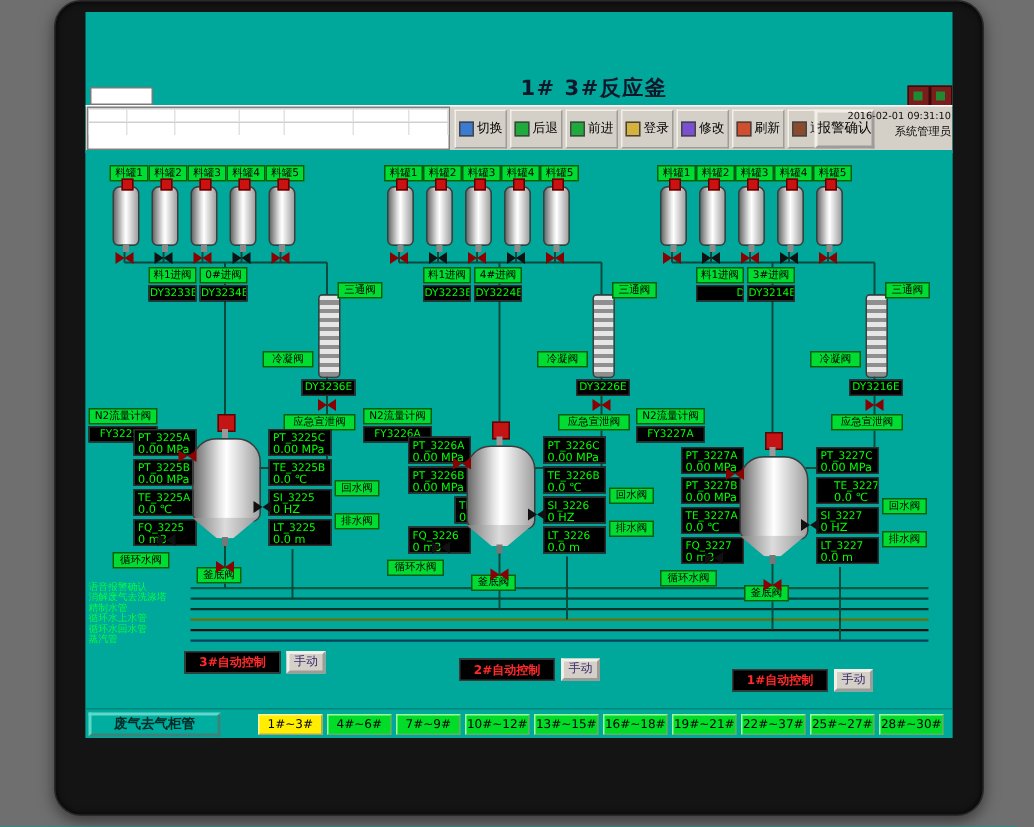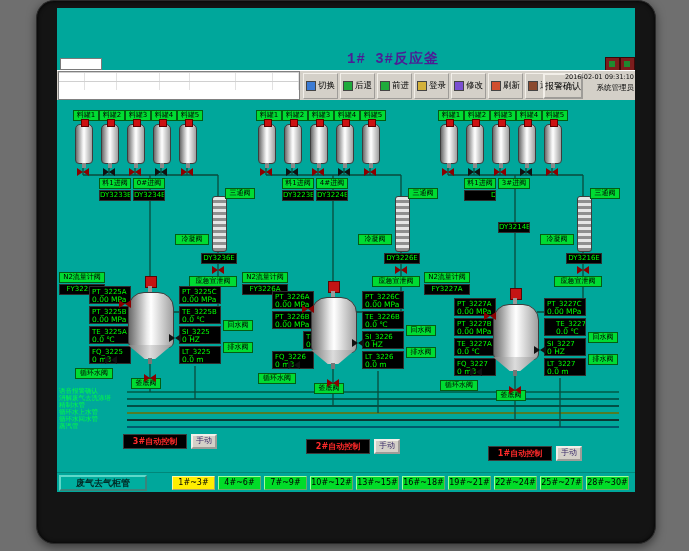--- a/index.html
+++ b/index.html
@@ -3,22 +3,22 @@
 <meta charset="utf-8">
 <style>
   html,body{margin:0;padding:0;}
   body{width:689px;height:551px;background:#6f6f6f;position:relative;overflow:hidden;
        font-family:"DejaVu Sans",sans-serif;-webkit-font-smoothing:none;}
   .monitor{position:absolute;left:36px;top:0;width:618px;height:542px;background:#141414;
            border-radius:18px;border:1px solid #2a2a2a;box-shadow:0 3px 10px rgba(0,0,0,.5), inset 0 0 4px #000;}
   .screen{position:absolute;left:57px;top:8px;width:578px;height:484px;background:#00a79b;overflow:hidden;}
 
   
-  .page-title{position:absolute;left:290px;top:42px;color:#4c1d95;font-size:14px;font-weight:bold;
-              letter-spacing:1px;border-bottom:2px solid #a80000;padding-bottom:16px;white-space:nowrap;font-family:Liberation Mono, monospace;}
+  .page-title{position:absolute;left:290px;top:42px;color:#0f172a;font-size:14px;font-weight:bold;
+              letter-spacing:1px;border-bottom:2px solid #a80000;padding-bottom:16px;white-space:nowrap;}
   .filter-box{position:absolute;left:3px;top:50px;width:40px;height:10px;background:#fff;border:1px solid #7a7a7a;}
   .corner-btn{position:absolute;top:49px;width:13px;height:13px;background:#7c1d1d;border:1px solid #3c0808;}
   .corner-btn::after{content:"";position:absolute;left:3px;top:3px;width:6px;height:6px;background:#1f8a2f;}
   .chrome-bar{position:absolute;left:0;top:62px;width:578px;height:30px;background:#d4d0c8;
               border-top:1px solid #ffffff;border-bottom:1px solid #808080;}
   .alarm-table{position:absolute;left:1px;top:0;width:242px;height:29px;background:#fff;border:1px solid #808080;
                box-sizing:border-box;font-size:7px;color:#000;overflow:hidden;}
   .at-head{display:flex;height:11px;background:#d4d0c8;}
   .at-cell{box-sizing:border-box;border-right:1px solid #808080;line-height:11px;text-align:center;
            overflow:hidden;white-space:nowrap;}
@@ -330,21 +330,21 @@
       <div class="valve" style="left: 437px; top: 68px; color: rgb(139, 0, 0);"></div>
       <div class="glabel" style="left: 459px; top: 10px; width: 26px;">料罐4</div>
       <div class="tank" style="left: 461px; top: 24px;"></div>
       <div class="valve" style="left: 463px; top: 68px; color: rgb(17, 17, 17);"></div>
       <div class="glabel" style="left: 485px; top: 10px; width: 26px;">料罐5</div>
       <div class="tank" style="left: 487px; top: 24px;"></div>
       <div class="valve" style="left: 489px; top: 68px; color: rgb(139, 0, 0);"></div>
       <div class="glabel" style="left: 407px; top: 78px; width: 32px;">料1进阀</div>
       <div class="tagbox" style="left: 407px; top: 90px; width: 32px; padding-left: 26px;">DY3213E</div>
       <div class="glabel" style="left: 441px; top: 78px; width: 32px;">3#进阀</div>
-      <div class="tagbox" style="left: 441px; top: 90px; width: 32px; margin-top: 32px;">DY3214E</div>
+      <div class="tagbox" style="left: 441px; top: 90px; width: 32px;">DY3214E</div>
       <div class="condenser" style="left: 520px; top: 96px;"></div>
       <div class="glabel" style="left: 533px; top: 88px; width: 30px;">三通阀</div>
       <div class="tagbox" style="left: 509px; top: 153px; width: 36px;">DY3216E</div>
       <div class="valve" style="left: 520px; top: 166px; color: rgb(139, 0, 0);"></div>
       <div class="glabel" style="left: 367px; top: 172px; width: 46px;">N2流量计阀</div>
       <div class="tagbox" style="left: 367px; top: 184px; width: 46px;">FY3227A</div>
       <div class="glabel" style="left: 483px; top: 134px; width: 34px;">冷凝阀</div>
       <div class="glabel" style="left: 497px; top: 176px; width: 48px;">应急宣泄阀</div>
       <div class="glabel" style="left: 531px; top: 232px; width: 30px;">回水阀</div>
       <div class="glabel" style="left: 531px; top: 254px; width: 30px;">排水阀</div>
@@ -397,17 +397,17 @@
 
   <div class="bottom-bar" id="bottom-bar">
     <button class="voice-btn">废气去气柜管</button>
   <div class="page-btn active" style="left: 115px;">1#~3#</div>
       <div class="page-btn" style="left: 161px;">4#~6#</div>
       <div class="page-btn" style="left: 207px;">7#~9#</div>
       <div class="page-btn" style="left: 253px;">10#~12#</div>
       <div class="page-btn" style="left: 299px;">13#~15#</div>
       <div class="page-btn" style="left: 345px;">16#~18#</div>
       <div class="page-btn" style="left: 391px;">19#~21#</div>
-      <div class="page-btn" style="left: 437px;">22#~24#</div>
+      <div class="page-btn" style="left: 437px;">22#~37#</div>
       <div class="page-btn" style="left: 483px;">25#~27#</div>
       <div class="page-btn" style="left: 529px;">28#~30#</div>
     </div>
 </div>
 
 </body></html>

